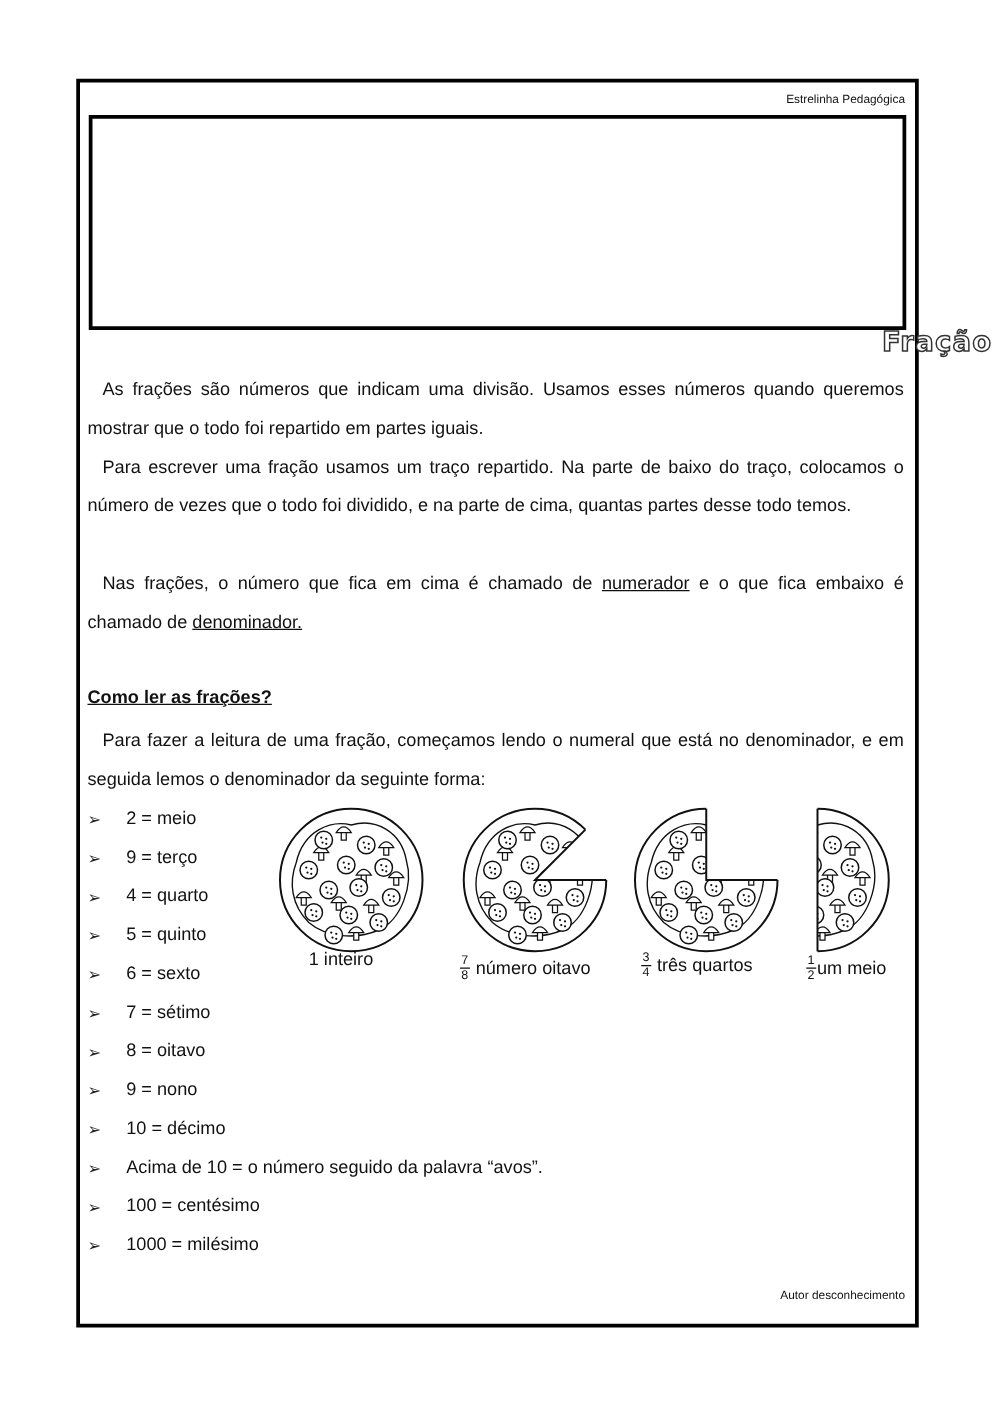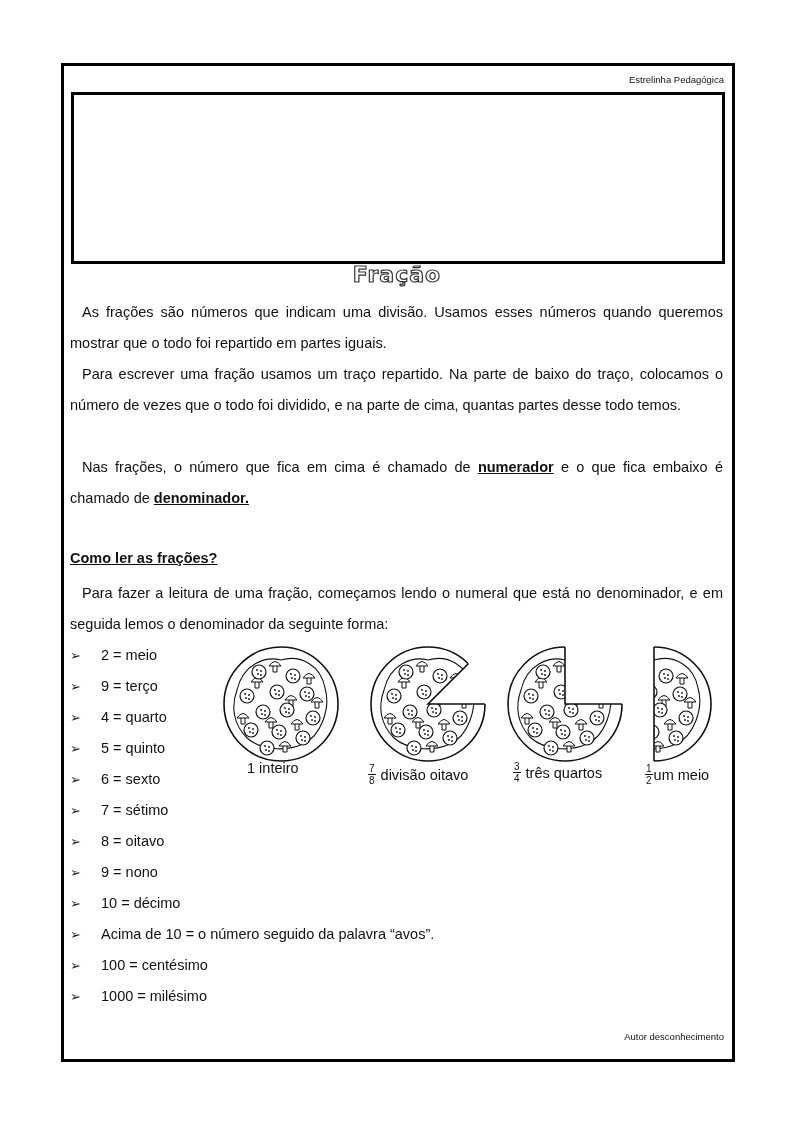--- a/index.html
+++ b/index.html
@@ -3,27 +3,27 @@
 <meta charset="utf-8">
 <style>
   html, body { margin: 0; padding: 0; background: #ffffff; }
   body { width: 794px; height: 1123px; position: relative; overflow: hidden;
          font-family: "Liberation Sans", sans-serif; color: #111; }
   .page-frame { position: absolute; left: 61px; top: 63px; width: 668px; height: 993px;
                 border: 3px solid #000; box-sizing: content-box; }
   .brand { position: absolute; right: 70px; top: 74px; font-size: 9.5px; color: #111; padding-left: 10px; }
   .top-box { position: absolute; left: 71px; top: 92px; width: 648px; height: 166px;
              border: 3px solid #000; }
-  .title { position: absolute; left: 0; width: 794px; top: 262px; text-align: center;
+  .title { position: absolute; left: 0; width: 794px; top: 262px; text-align: right;
            font-size: 22px; font-weight: bold; color: #fff; letter-spacing: 1px;
            -webkit-text-stroke: 1.2px #333; font-family: "DejaVu Sans", sans-serif; }
   .para { position: absolute; left: 70px; width: 653px; font-size: 14.5px; line-height: 31px;
           text-align: justify; text-align-last: left; }
   .para .indent { display: inline-block; width: 12px; }
-  .bu { font-weight: bold; text-decoration: underline; margin-top: 26px; }
+  .bu { font-weight: normal; text-decoration: underline; margin-top: 26px; }
   .section-head { position: absolute; left: 70px; top: 550px; font-size: 14.5px; font-weight: bold;
                   text-decoration: underline; }
   .list { position: absolute; left: 70px; top: 640px; margin: 0; padding: 0; list-style: none; }
   .list li { height: 31px; line-height: 31px; font-size: 14.5px; display: flex; align-items: center; }
   .list .arrow { width: 31px; font-size: 13px; color: #222; }
   .pizza { position: absolute; }
   .cap { position: absolute; font-size: 14.5px; white-space: nowrap; display: flex; align-items: center; }
   .frac { display: inline-flex; flex-direction: column; align-items: center; font-size: 10px;
           line-height: 11px; margin-right: 5px; }
   .frac .num { border-bottom: 1px solid #111; padding: 0 1px; }
@@ -429,21 +429,21 @@
   </svg>
 
 <div class="cap" style="left:247px;top:760px">
   <span>1 inteiro</span>
 </div>
 <div class="cap" style="left:368px;top:763px">
   <span class="frac">
       <span class="num">7</span>
       <span>8</span>
     </span>
-  <span>divisão oitavo</span>
+  <span>número oitavo</span>
 </div>
 <div class="cap" style="left:513px;top:761px">
   <span class="frac">
       <span class="num">3</span>
       <span>4</span>
     </span>
   <span>três quartos</span>
 </div>
 <div class="cap" style="left:645px;top:763px">
   <span class="frac" style="margin-right:1px">

